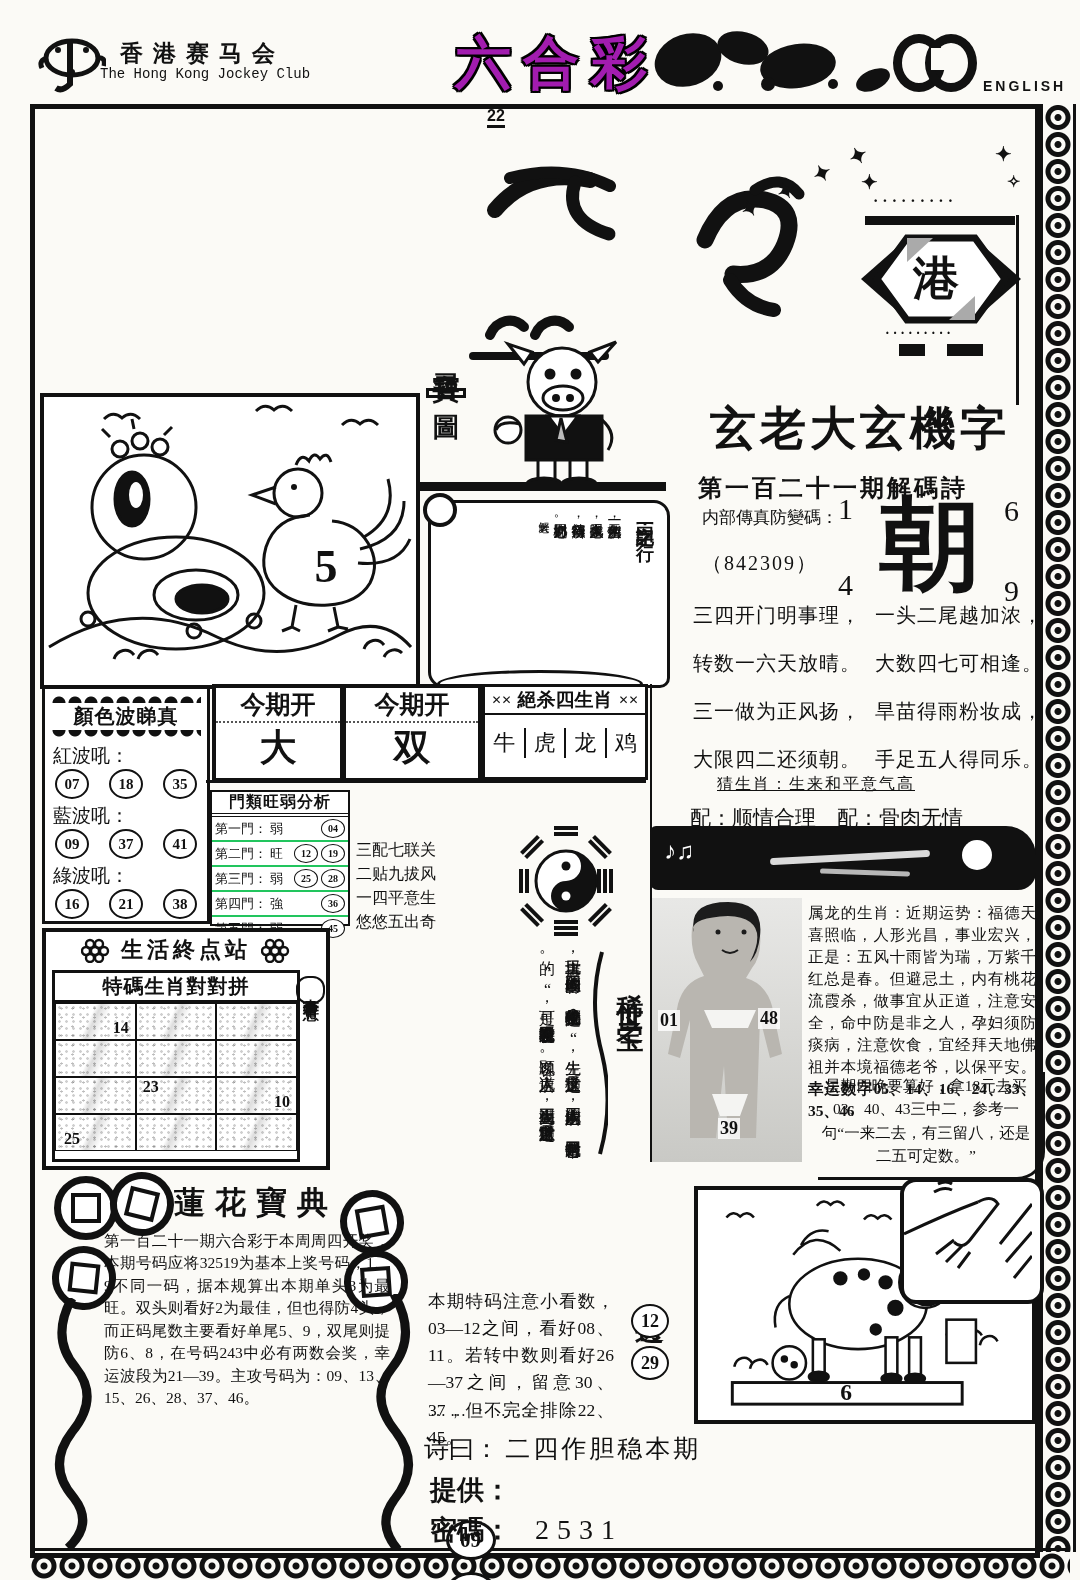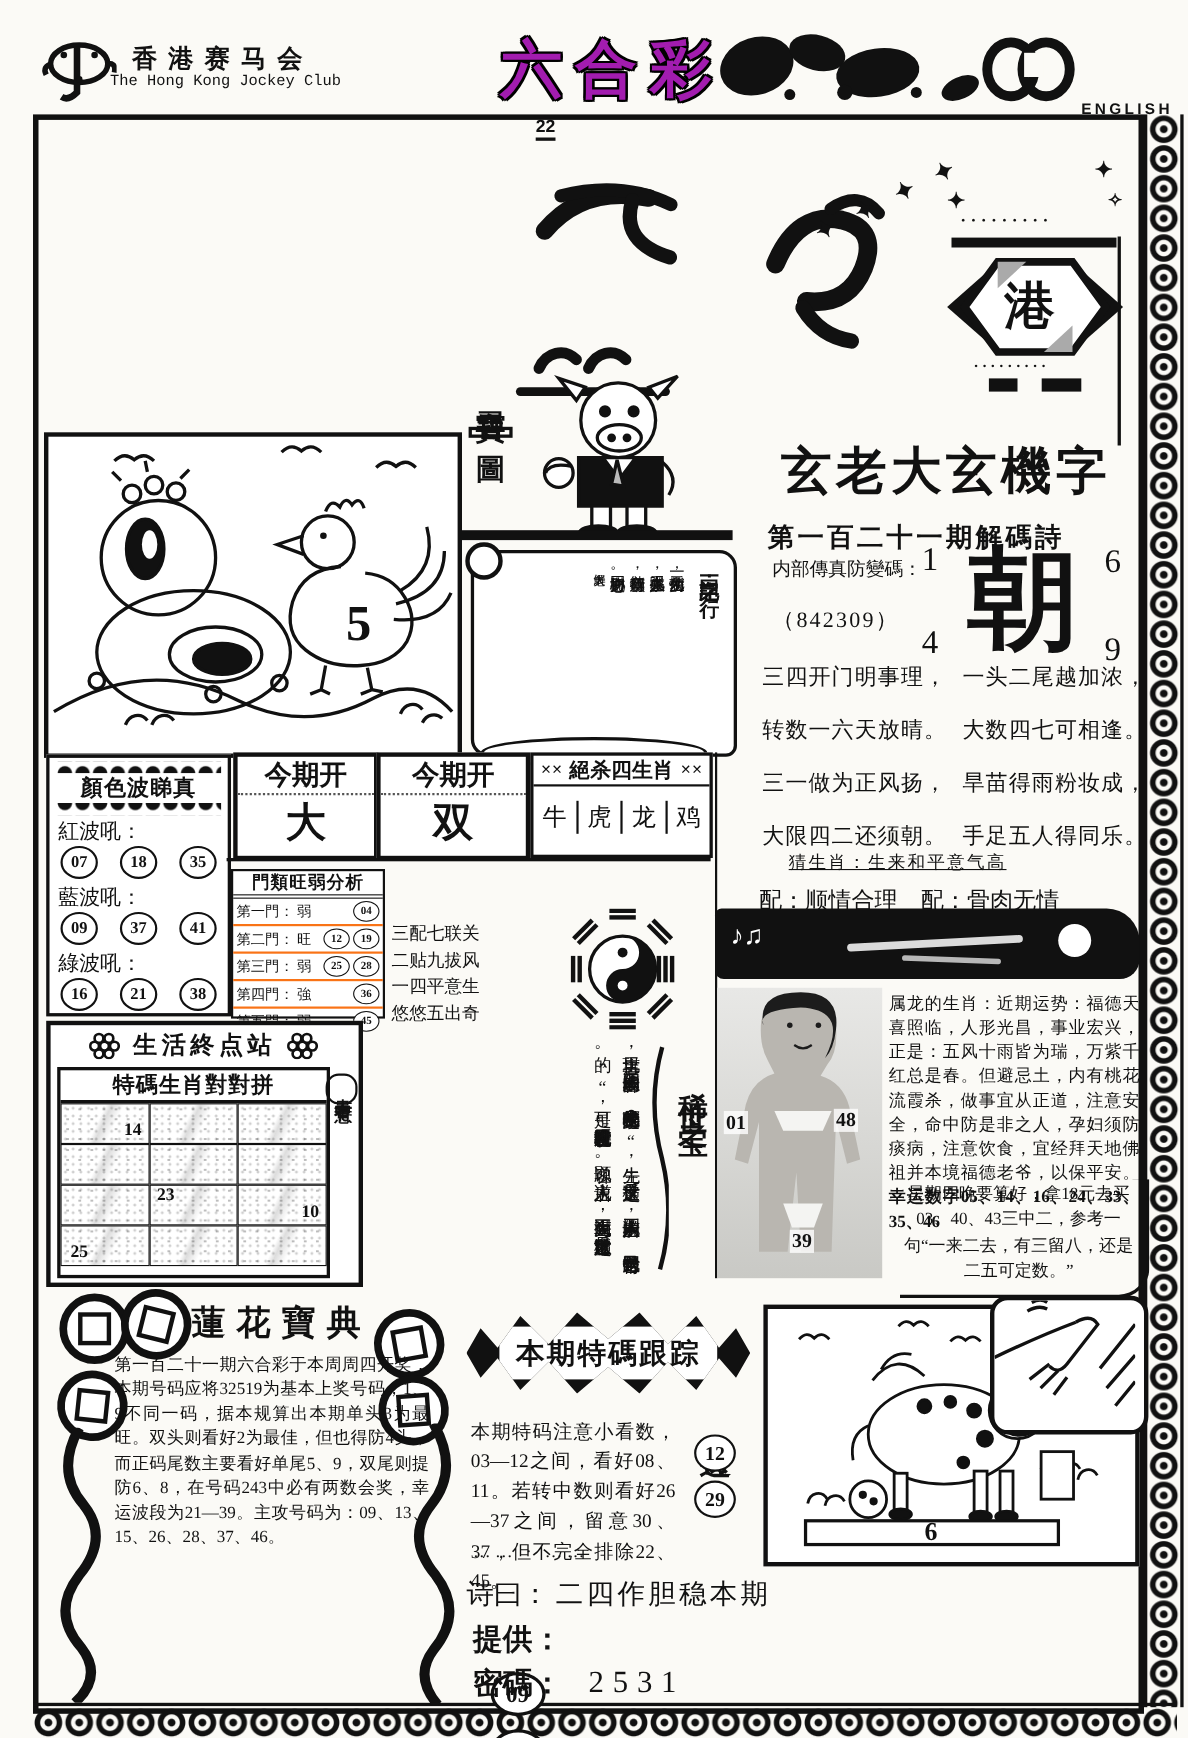--- a/index.html
+++ b/index.html
@@ -25,21 +25,21 @@
            background-size:28px 30px;border-top:3px solid #111;border-bottom:3px solid #111;}
   .bumps{height:11px;background-image:radial-gradient(circle at 8px 11px, #111 6px, transparent 7px);
          background-size:16px 11px;background-repeat:repeat-x;}
   .speck{background-image:radial-gradient(#00000030 1px, transparent 1.6px),
          radial-gradient(#00000042 1px, transparent 1.6px),
          linear-gradient(115deg, transparent 42%, #00000022 48%, transparent 60%);
          background-size:7px 7px, 11px 9px, 100% 100%;}
   .coin{position:absolute;width:50px;height:50px;border:7px solid #111;border-radius:50%;background:#fff;}
   .coin::after{content:"";position:absolute;inset:10px;border:4px solid #111;}
   .cellnum{position:absolute;font-weight:bold;font-size:16px;}
-  .gaterow{display:flex;align-items:center;gap:3px;border-bottom:2px solid #f97316;padding:2px 3px;font-size:13px;}
+  .gaterow{display:flex;align-items:center;gap:3px;border-bottom:2px solid #22c55e;padding:2px 3px;font-size:13px;}
   .poemrow{display:flex;gap:14px;margin-bottom:21px;font-size:20px;letter-spacing:1px;white-space:nowrap;}
   .zig{background:#111;clip-path:polygon(0% 50%,5% 22%,11% 44%,19% 8%,29% 40%,39% 4%,50% 34%,61% 4%,71% 40%,81% 8%,89% 44%,95% 22%,100% 50%,95% 78%,89% 56%,81% 92%,71% 60%,61% 96%,50% 66%,39% 96%,29% 60%,19% 92%,11% 56%,5% 78%);}
   .zig-inner{position:absolute;inset:16px 30px;background:#fff;display:flex;align-items:center;justify-content:center;}
   p{margin:0;}
 </style>
 </head>
 <body>
 
 <div class="page">
 
@@ -70,21 +70,21 @@
         <circle cx="185" cy="66" r="5"></circle>
         <circle cx="70" cy="68" r="5"></circle>
     </g>
   </svg>
 
   <div class="abs" style="left:893px;top:30px;width:78px;height:58px;">
     <span class="abs" style="left:0;top:4px;width:34px;height:40px;border:9px solid #111;border-radius:50%;"></span>
     <span class="abs" style="left:32px;top:4px;width:34px;height:40px;border:9px solid #111;border-radius:50%;"></span>
     <span class="abs" style="left:38px;top:18px;width:18px;height:22px;background:#fbfaf6;"></span>
   </div>
-  <div class="abs b sans" style="left:983px;top:78px;font-size:14px;letter-spacing:3px;margin-top:13px;">ENGLISH</div>
+  <div class="abs b sans" style="left:983px;top:78px;font-size:14px;letter-spacing:3px;">ENGLISH</div>
 
   <div class="abs" style="left:30px;top:104px;width:1000px;height:1444px;border:5px solid #111;"></div>
   <div class="abs chain-v" style="left:1040px;top:104px;width:30px;height:1448px;"></div>
   <div class="abs chain-h" style="left:30px;top:1548px;width:1040px;height:30px;"></div>
 
   <div class="abs b sans" style="left:487px;top:107px;font-size:16px;border-bottom:3px solid #111;">22</div>
 
   <svg class="abs" style="left:455px;top:130px" width="420" height="240" viewBox="0 0 420 240">
     <g stroke="#111" fill="none" stroke-linecap="round">
       <path d="M40,80 q35,-42 95,-30" stroke-width="16"></path>
@@ -459,25 +459,20 @@
     <div class="b" style="position:absolute;left:136px;top:14px;font-size:31px;font-weight:900;letter-spacing:10px;">蓮花寶典</div>
     <div style="position:absolute;left:66px;top:62px;width:286px;font-size:15.5px;line-height:1.45;text-align:justify;">第一百二十一期六合彩于本周周四开奖，本期号码应将32519为基本上奖号码，1、9不同一码，据本规算出本期单头3为最旺。双头则看好2为最佳，但也得防4头，而正码尾数主要看好单尾5、9，双尾则提防6、8，在号码243中必有两数会奖，幸运波段为21—39。主攻号码为：09、13、15、26、28、37、46。</div>
     <svg class="abs" style="left:8px;top:130px;" width="52" height="250" viewBox="0 0 52 250">
       <path d="M26,0 q-22,40 4,70 q24,30 -4,64 q-26,34 2,66 q20,26 -6,50" fill="none" stroke="#111" stroke-width="9"></path>
     </svg>
     <svg class="abs" style="left:330px;top:126px;" width="52" height="256" viewBox="0 0 52 256">
       <path d="M26,0 q24,42 -2,74 q-24,30 4,64 q26,34 -2,68 q-18,24 4,50" fill="none" stroke="#111" stroke-width="9"></path>
     </svg>
   </div>
 
-  <div class="abs zig" style="left:424px;top:1190px;width:258px;height:80px;">
-    <div class="zig-inner">
-      <span class="b" style="font-size:26px;font-weight:900;letter-spacing:2px;">本期特碼跟踪</span>
-    </div>
-  </div>
   <div class="abs" style="left:428px;top:1288px;width:256px;display:flex;gap:16px;">
     <p style="width:186px;font-size:17.5px;line-height:1.55;text-align:justify;">本期特码注意小看数，03—12之间，看好08、11。若转中数则看好26—37之间，留意30、37，但不完全排除22、45。</p>
     <div style="display:flex;flex-direction:column;align-items:center;gap:8px;">
       <span class="vert b" style="font-size:29px;font-weight:900;letter-spacing:4px;">特送</span>
       <span class="circ" style="width:34px;height:30px;font-size:18px;">12</span>
       <span class="circ" style="width:34px;height:30px;font-size:18px;">29</span>
     </div>
   </div>
   <div class="abs" style="left:430px;top:1402px;font-size:16px;letter-spacing:4px;">…… · ……</div>
 

